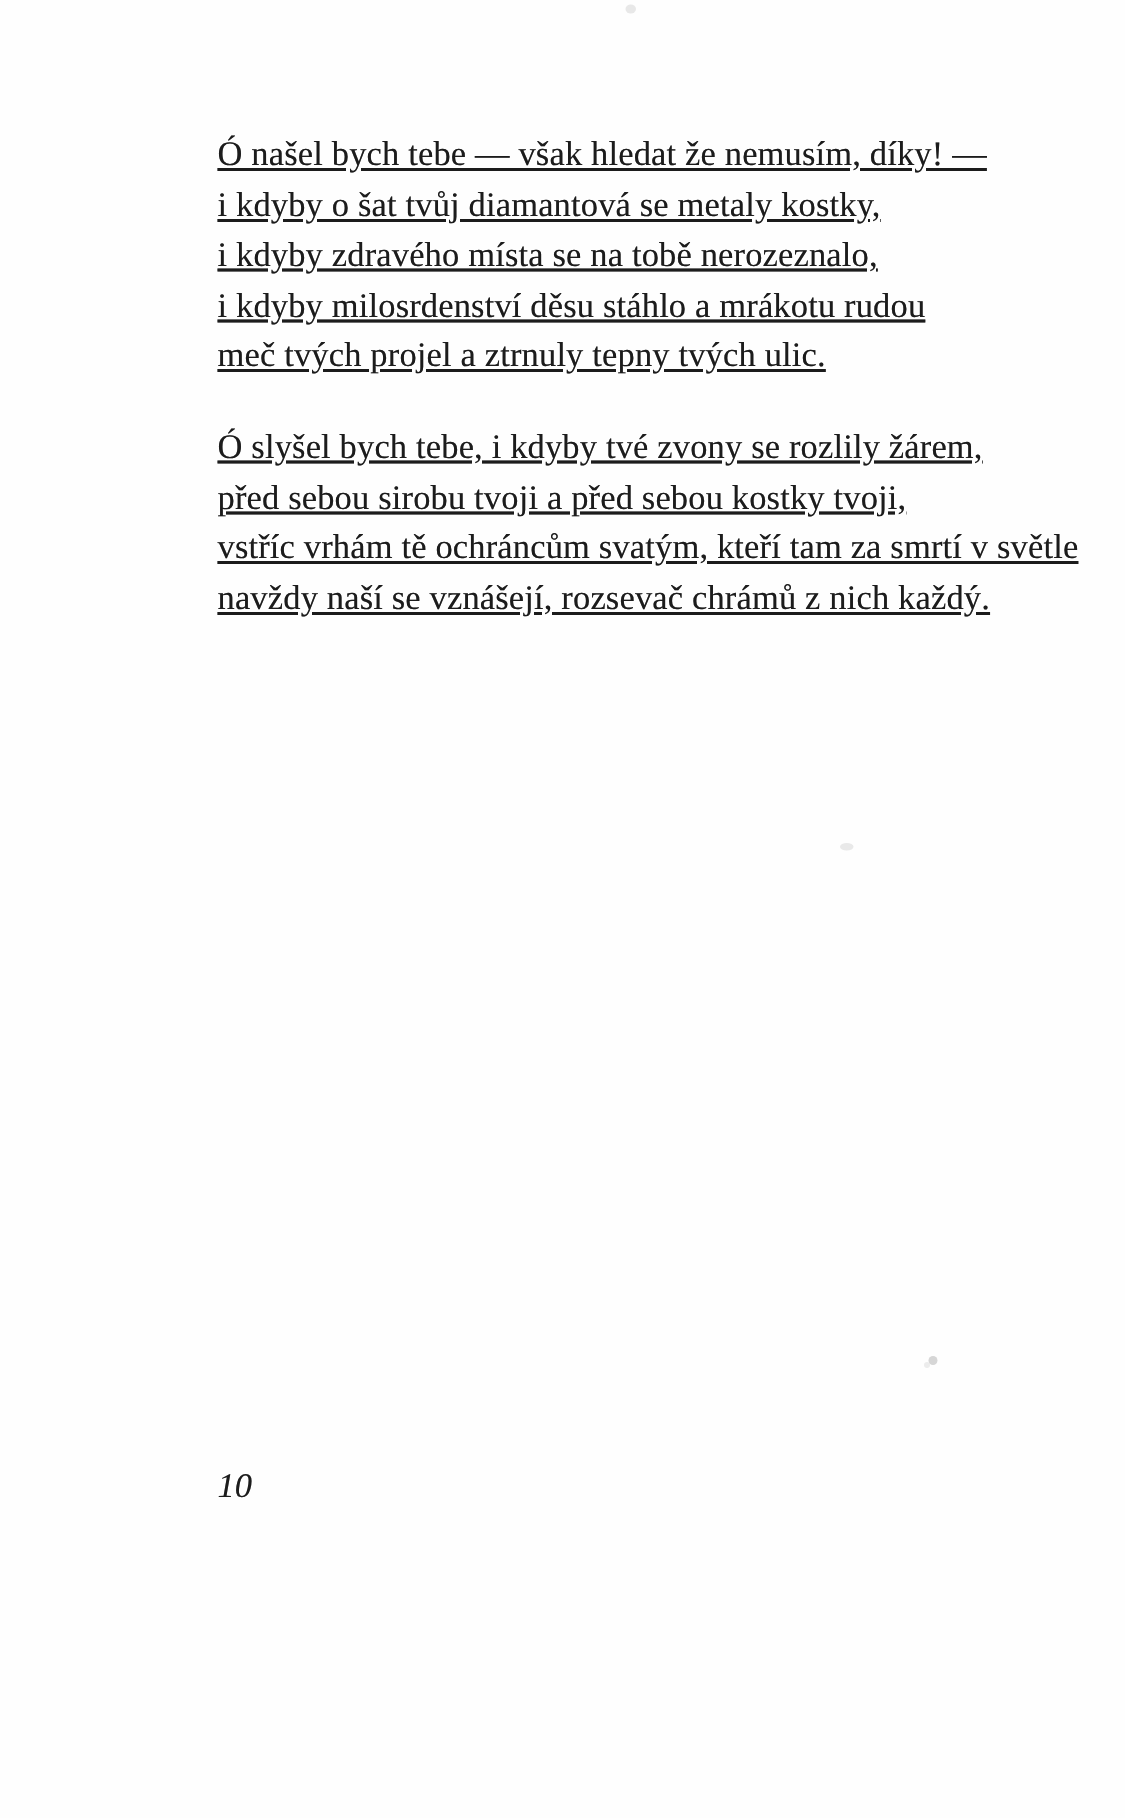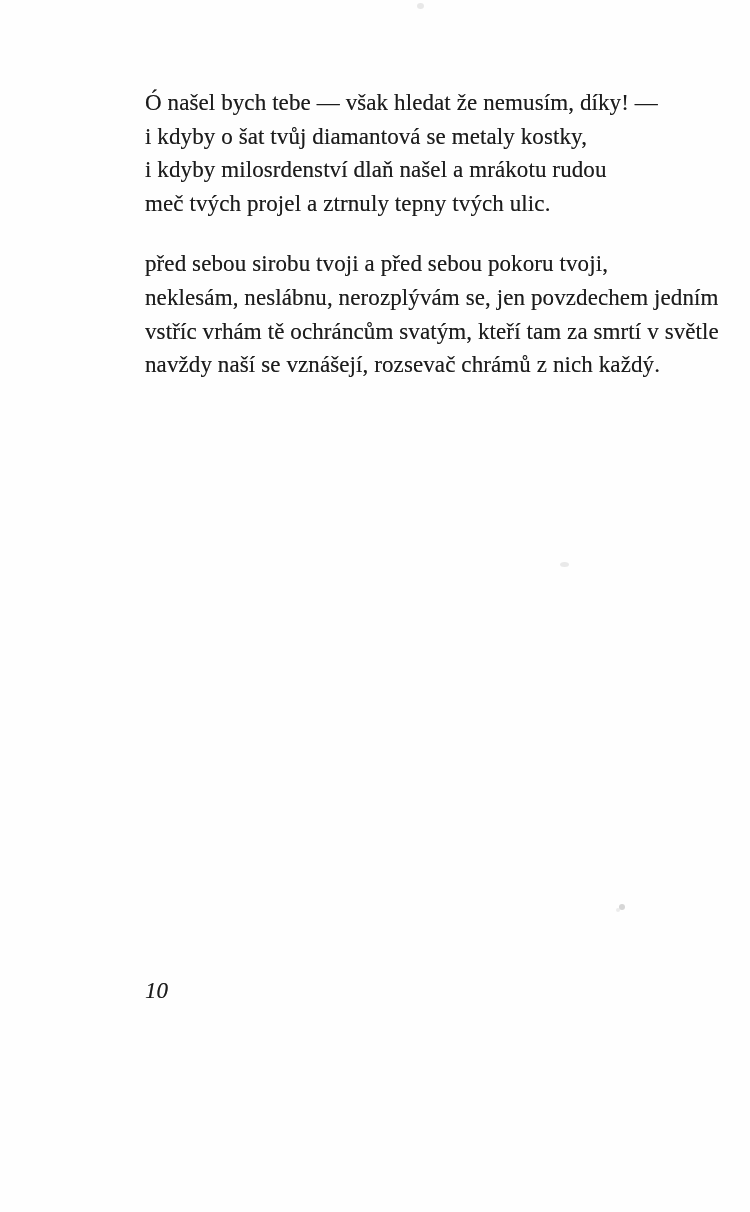--- a/index.html
+++ b/index.html
@@ -17,20 +17,21 @@
     color: #1c1c1c;
   }
   .poem {
     position: absolute;
     left: 145px;
     top: 86px;
     width: 570px;
   }
   .stanza {
     margin: 0;
+    text-decoration: underline;
   }
   .stanza + .stanza {
     margin-top: 27px;
   }
   .line {
     font-size: 23px;
     line-height: 33.6px;
     white-space: nowrap;
     letter-spacing: 0.1px;
     
@@ -58,27 +59,28 @@
 </head>
 <body>
 
 <div class="page">
 
   <div class="poem">
 
     <div class="stanza">
       <div class="line">Ó našel bych tebe — však hledat že nemusím, díky! —</div>
       <div class="line">i kdyby o šat tvůj diamantová se metaly kostky,</div>
-      <div class="line">i kdyby milosrdenství dlaň našel a mrákotu rudou</div>
+      <div class="line">i kdyby zdravého místa se na tobě nerozeznalo,</div>
+      <div class="line">i kdyby milosrdenství děsu stáhlo a mrákotu rudou</div>
       <div class="line">meč tvých projel a ztrnuly tepny tvých ulic.</div>
     </div>
 
     <div class="stanza">
-      <div class="line">před sebou sirobu tvoji a před sebou pokoru tvoji,</div>
-      <div class="line">neklesám, neslábnu, nerozplývám se, jen povzdechem jedním</div>
+      <div class="line">Ó slyšel bych tebe, i kdyby tvé zvony se rozlily žárem,</div>
+      <div class="line">před sebou sirobu tvoji a před sebou kostky tvoji,</div>
       <div class="line">vstříc vrhám tě ochráncům svatým, kteří tam za smrtí v světle</div>
       <div class="line">navždy naší se vznášejí, rozsevač chrámů z nich každý.</div>
     </div>
 
   </div>
 
   <div class="page-number">10</div>
 
   <div class="speck speck-a"></div>
   <div class="speck speck-b"></div>

